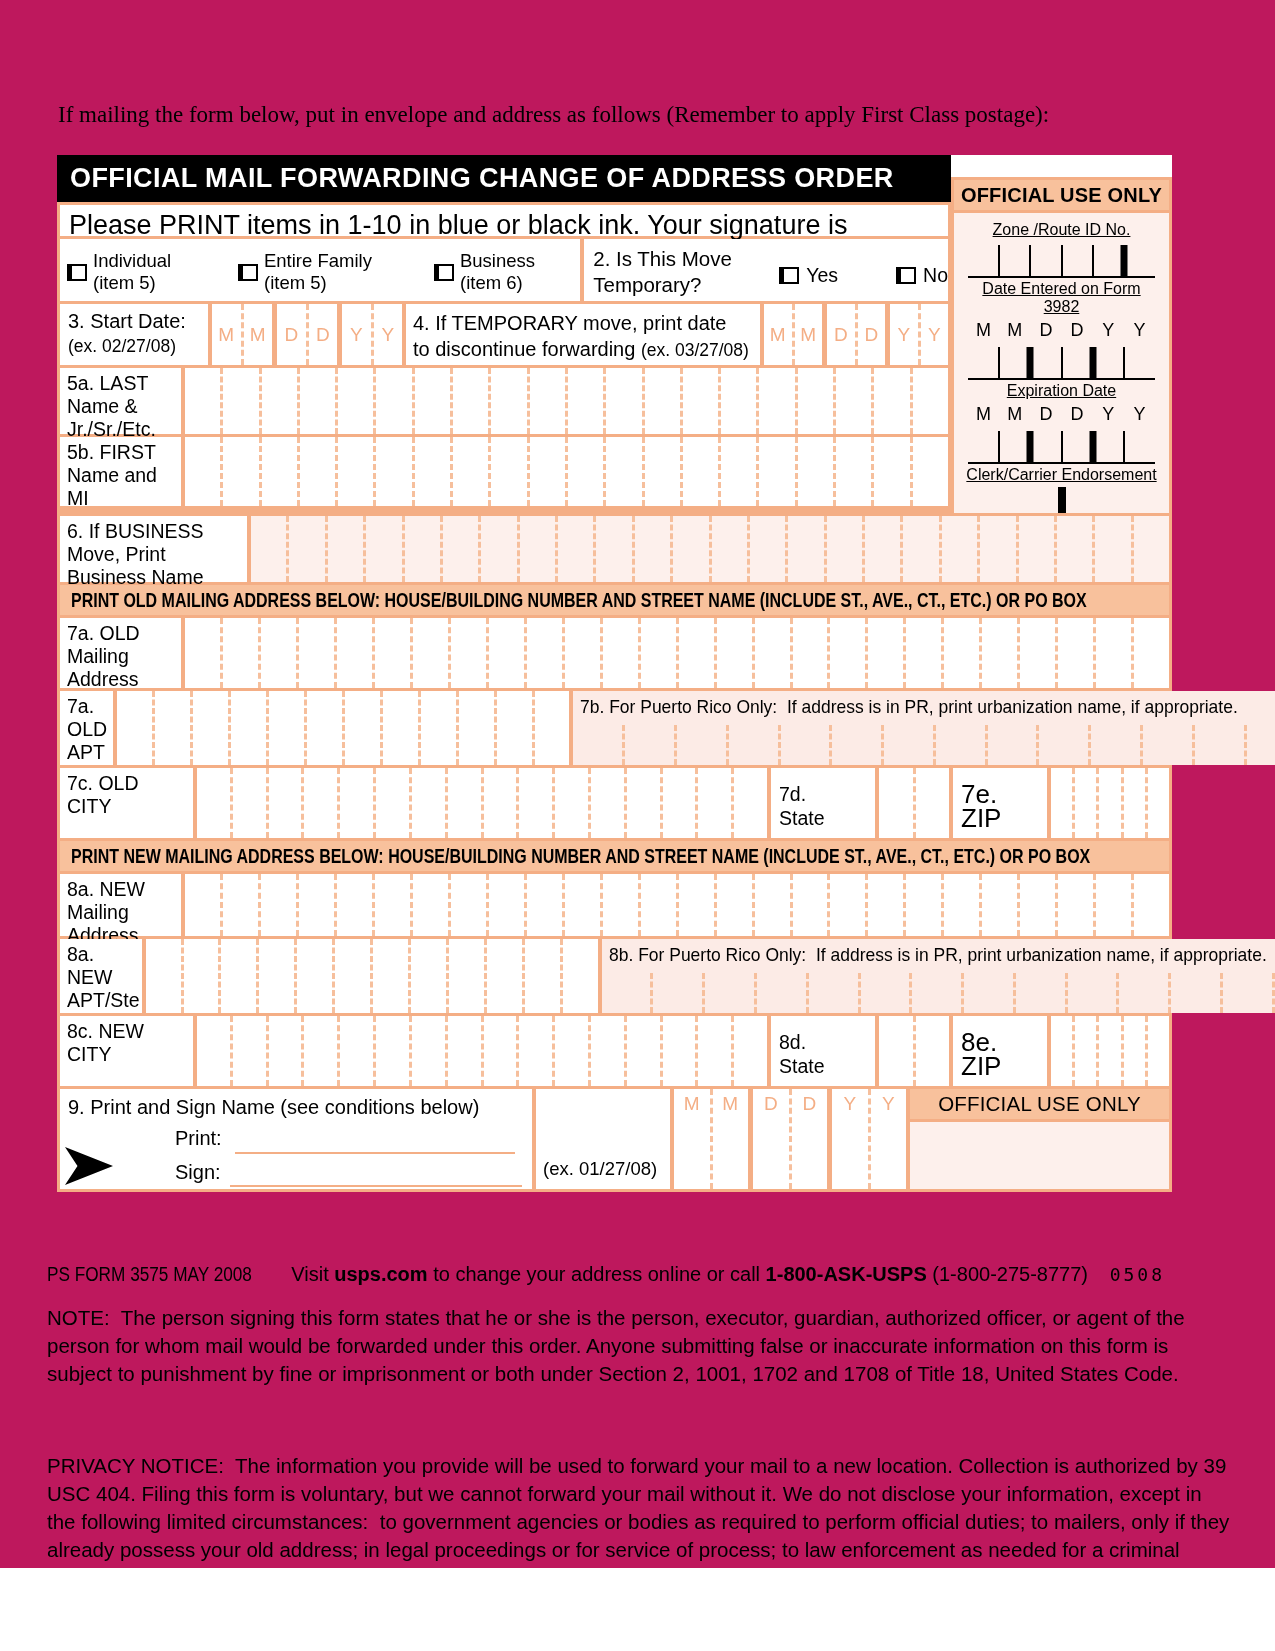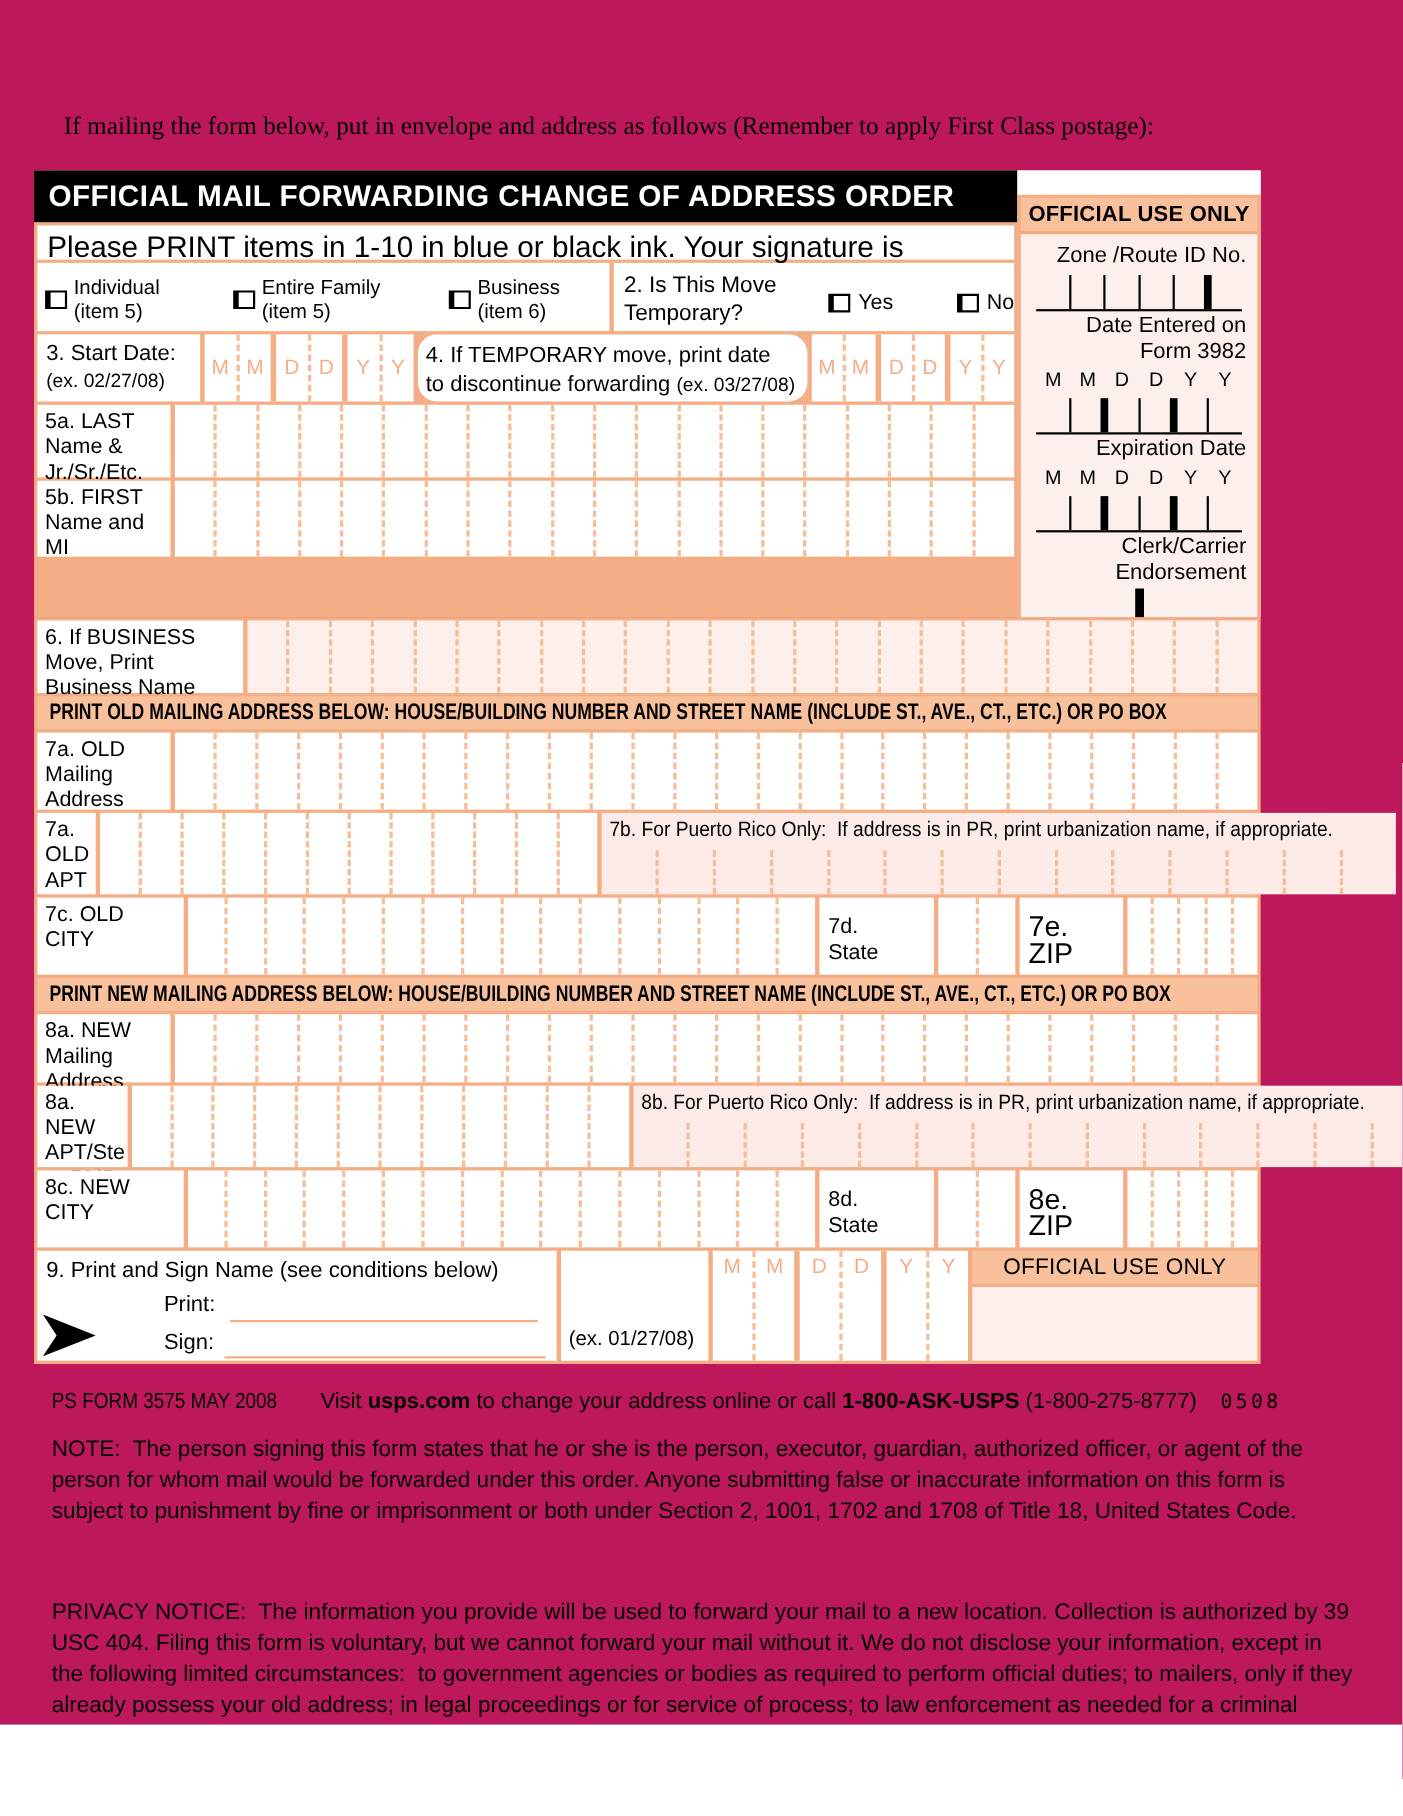--- a/index.html
+++ b/index.html
@@ -14,32 +14,32 @@
          font-family:"Liberation Sans",sans-serif;color:#000;}
 
   
   .mail-note{position:absolute;top:40px;left:0;width:100%;
              font-family:"Liberation Serif",serif;font-size:23px;line-height:30px;white-space:pre;}
   .mail-note .l1{padding-left:58px;}
   .mail-note .l2{padding-left:437px;}
   .mail-note .l3{padding-left:508px;}
 
   
-  .form{position:absolute;left:31px;top:155px;width:1115px;}
+  .form{position:absolute;left:57px;top:155px;width:1115px;}
   .upper{display:flex;}
   .left-col{width:888px;background:var(--accent);padding:0 3px;display:flex;flex-direction:column;gap:3px;}
   .titlebar{height:47px;background:#000;color:#fff;margin:0 -3px;display:flex;align-items:center;
             padding-left:13px;font-size:27px;font-weight:bold;letter-spacing:.4px;}
   .right-col{width:227px;display:flex;flex-direction:column;background:#fff;}
   .rc-spacer{height:22px;background:#fff;}
   .rc-box{flex:1;background:var(--accent);padding:3px 3px 0 3px;display:flex;flex-direction:column;gap:3px;}
   .rc-head{height:30px;background:var(--band);display:flex;align-items:center;justify-content:center;
            font-weight:bold;font-size:20px;letter-spacing:.2px;}
   .rc-body{flex:1;background:var(--pink);padding:6px 10px 0 10px;}
-  .sb-label{text-align:right;font-size:20px;margin-top:2px;}
+  .sb-label{text-align:center;font-size:16px;margin-top:2px;text-decoration:underline;}
   .tickrow{position:relative;height:37px;border-bottom:2px solid #000;margin:0 4px;}
   .tickrow b{position:absolute;bottom:0;width:2px;height:31px;background:#000;transform:translateX(-50%);}
   .tickrow b.thick{width:7px;}
   .letterrow{display:flex;margin:4px 4px 0 4px;}
   .letterrow span{flex:1;text-align:center;font-size:18px;}
   .clerk-tick{width:8px;height:26px;background:#000;margin:3px auto 0 auto;}
 
   
   .row{display:flex;gap:4px;}
   .cell{background:#fff;}
@@ -62,21 +62,21 @@
   .c2 .q{font-size:20.5px;line-height:26px;width:172px;}
   .c2 .opt{display:flex;align-items:center;gap:7px;font-size:19.5px;margin-top:3px;}
   .c2 .opt.yes{margin-left:14px;}
   .c2 .opt.no{margin-left:58px;}
 
   .row-34{height:61px;}
   .lbl3{width:140px;background:#fff;padding:6px 0 0 8px;}
   .lbl3 .a{font-size:20px;}
   .lbl3 .b{font-size:17.5px;margin-top:3px;}
   .dates3{width:190px;background:#fff;}
-  .lbl4{flex:1;background:#fff;padding:6px 0 0 7px;font-size:20px;line-height:26px;border-radius:17px;}
+  .lbl4{flex:1;background:#fff;padding:6px 0 0 7px;font-size:20px;line-height:26px;}
   .lbl4 .ex{font-size:17.5px;}
   .dates4{width:184px;background:#fff;}
 
   .dategrid{display:flex;height:100%;background:#fff;}
   .dg-group{flex:1;display:flex;}
   .dg-group + .dg-group{border-left:5px solid var(--accent);}
   .dg-cell{flex:1;display:flex;justify-content:center;color:var(--accent);font-size:19px;}
   .dg-cell:first-child{border-right:3px dashed var(--dash);}
   .dg-center .dg-cell{align-items:center;}
   .dg-top .dg-cell{align-items:flex-start;padding-top:4px;}

